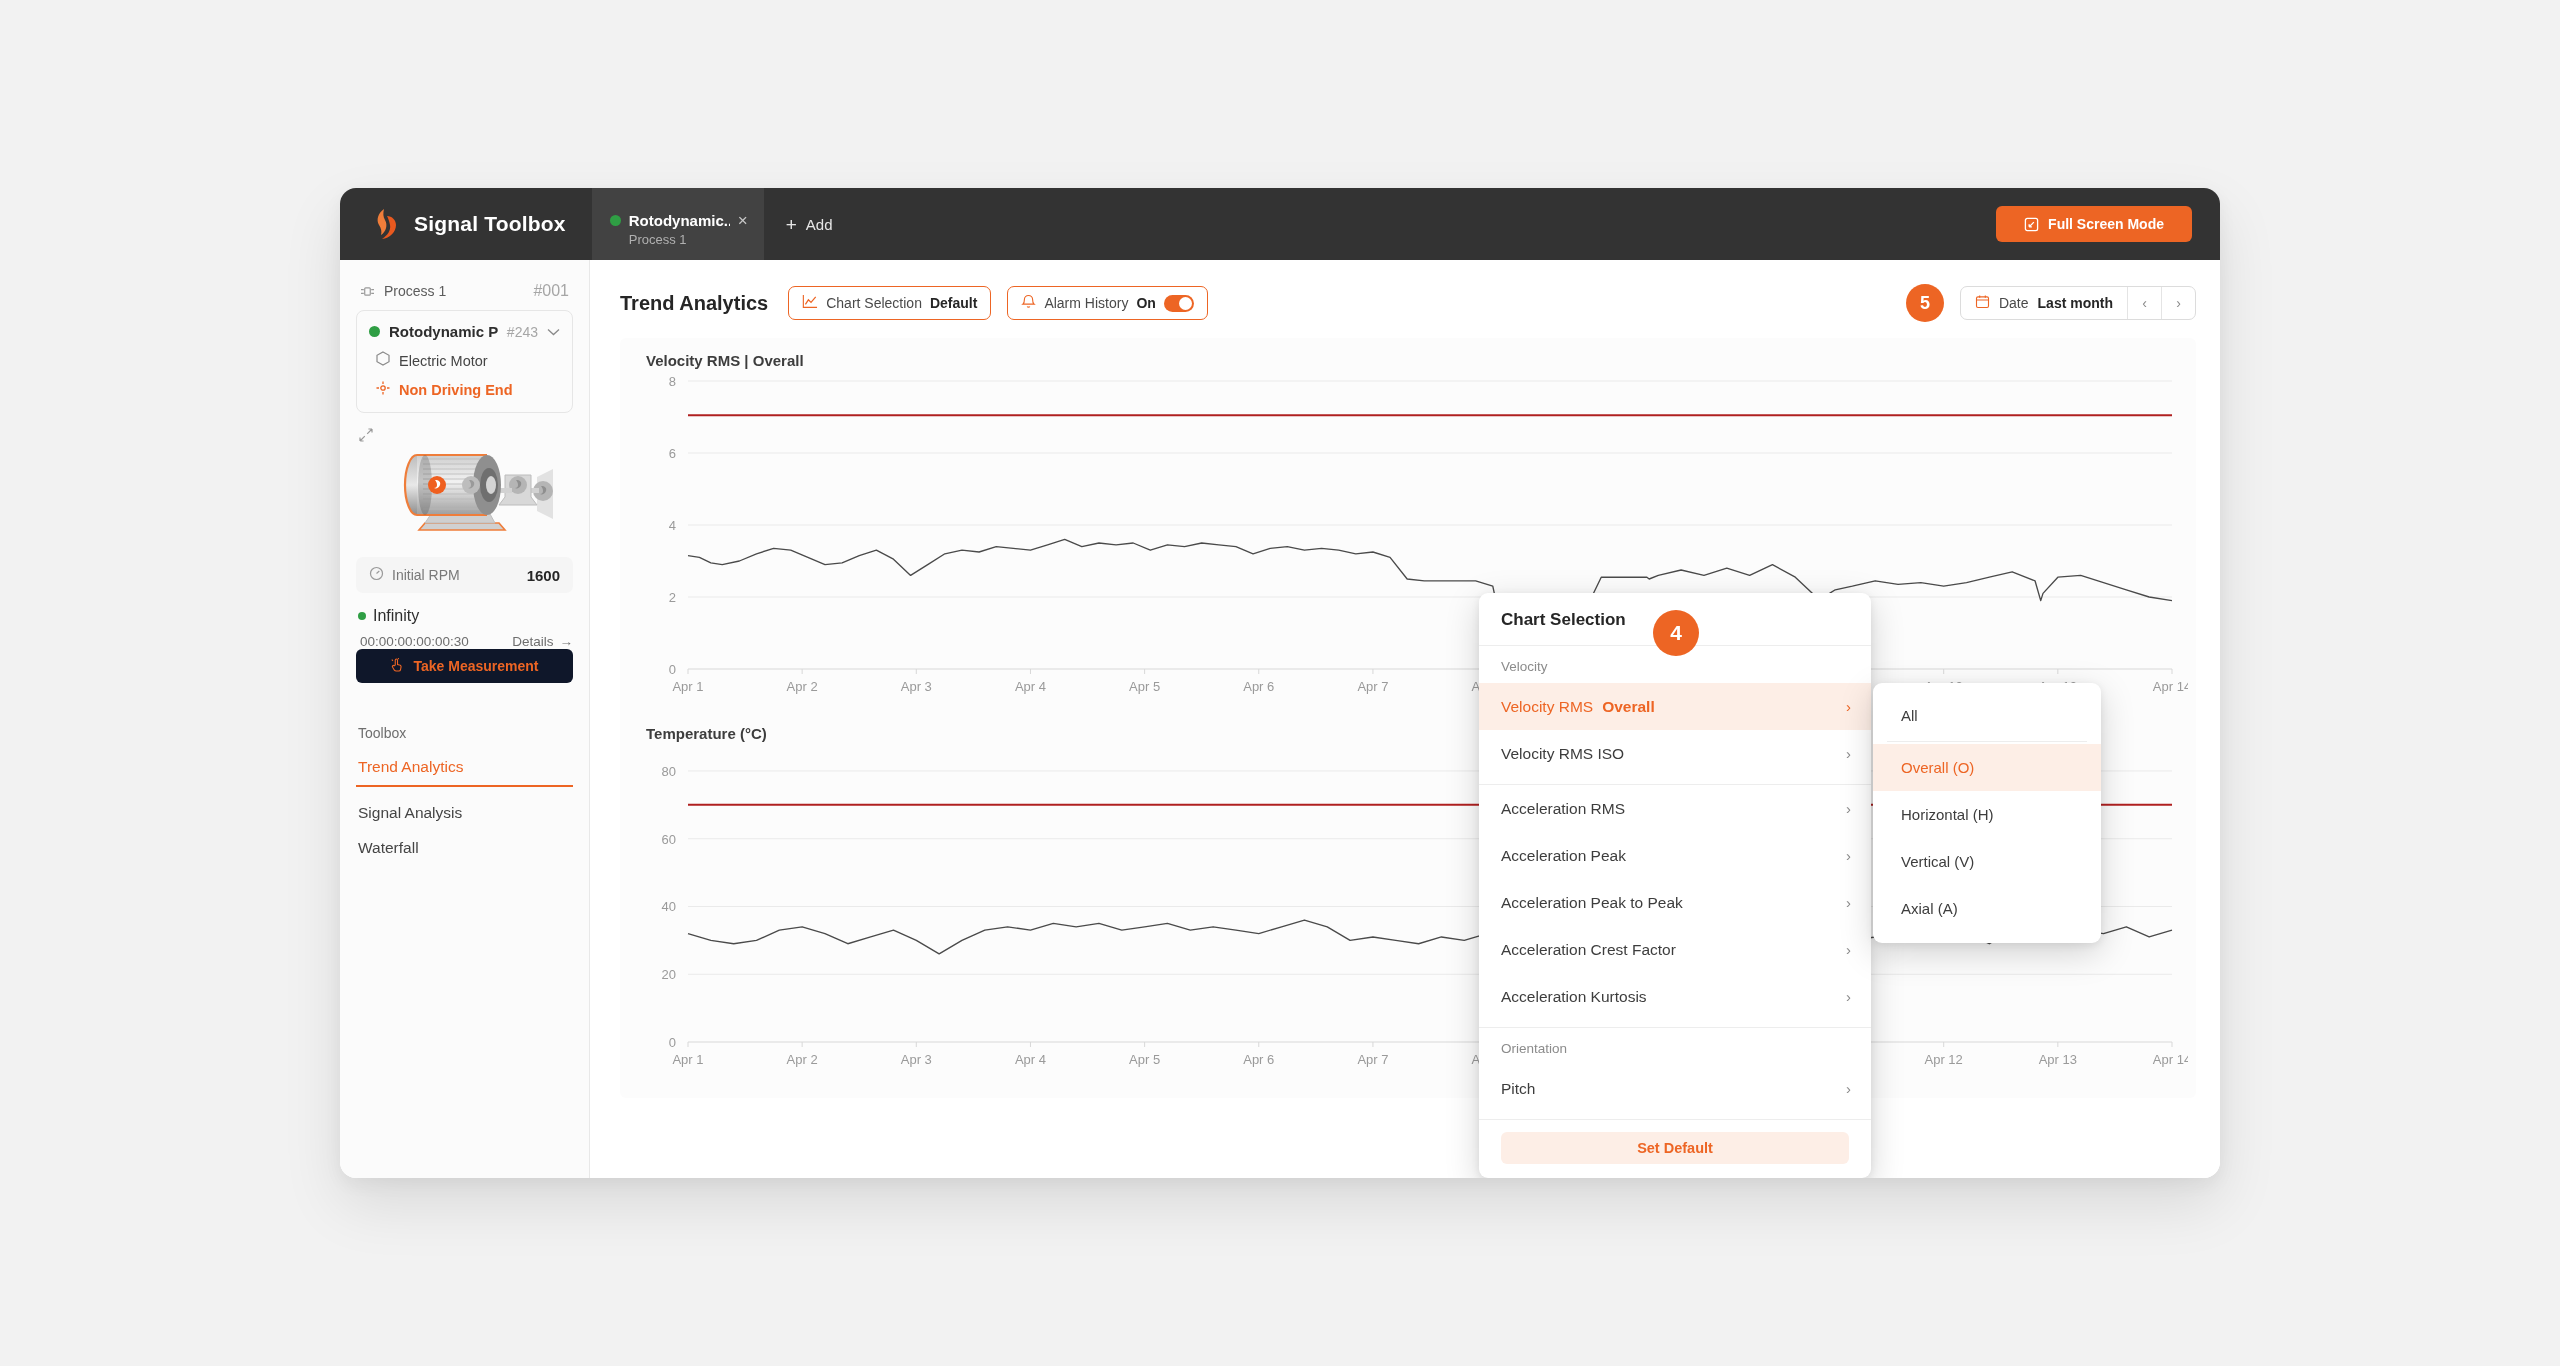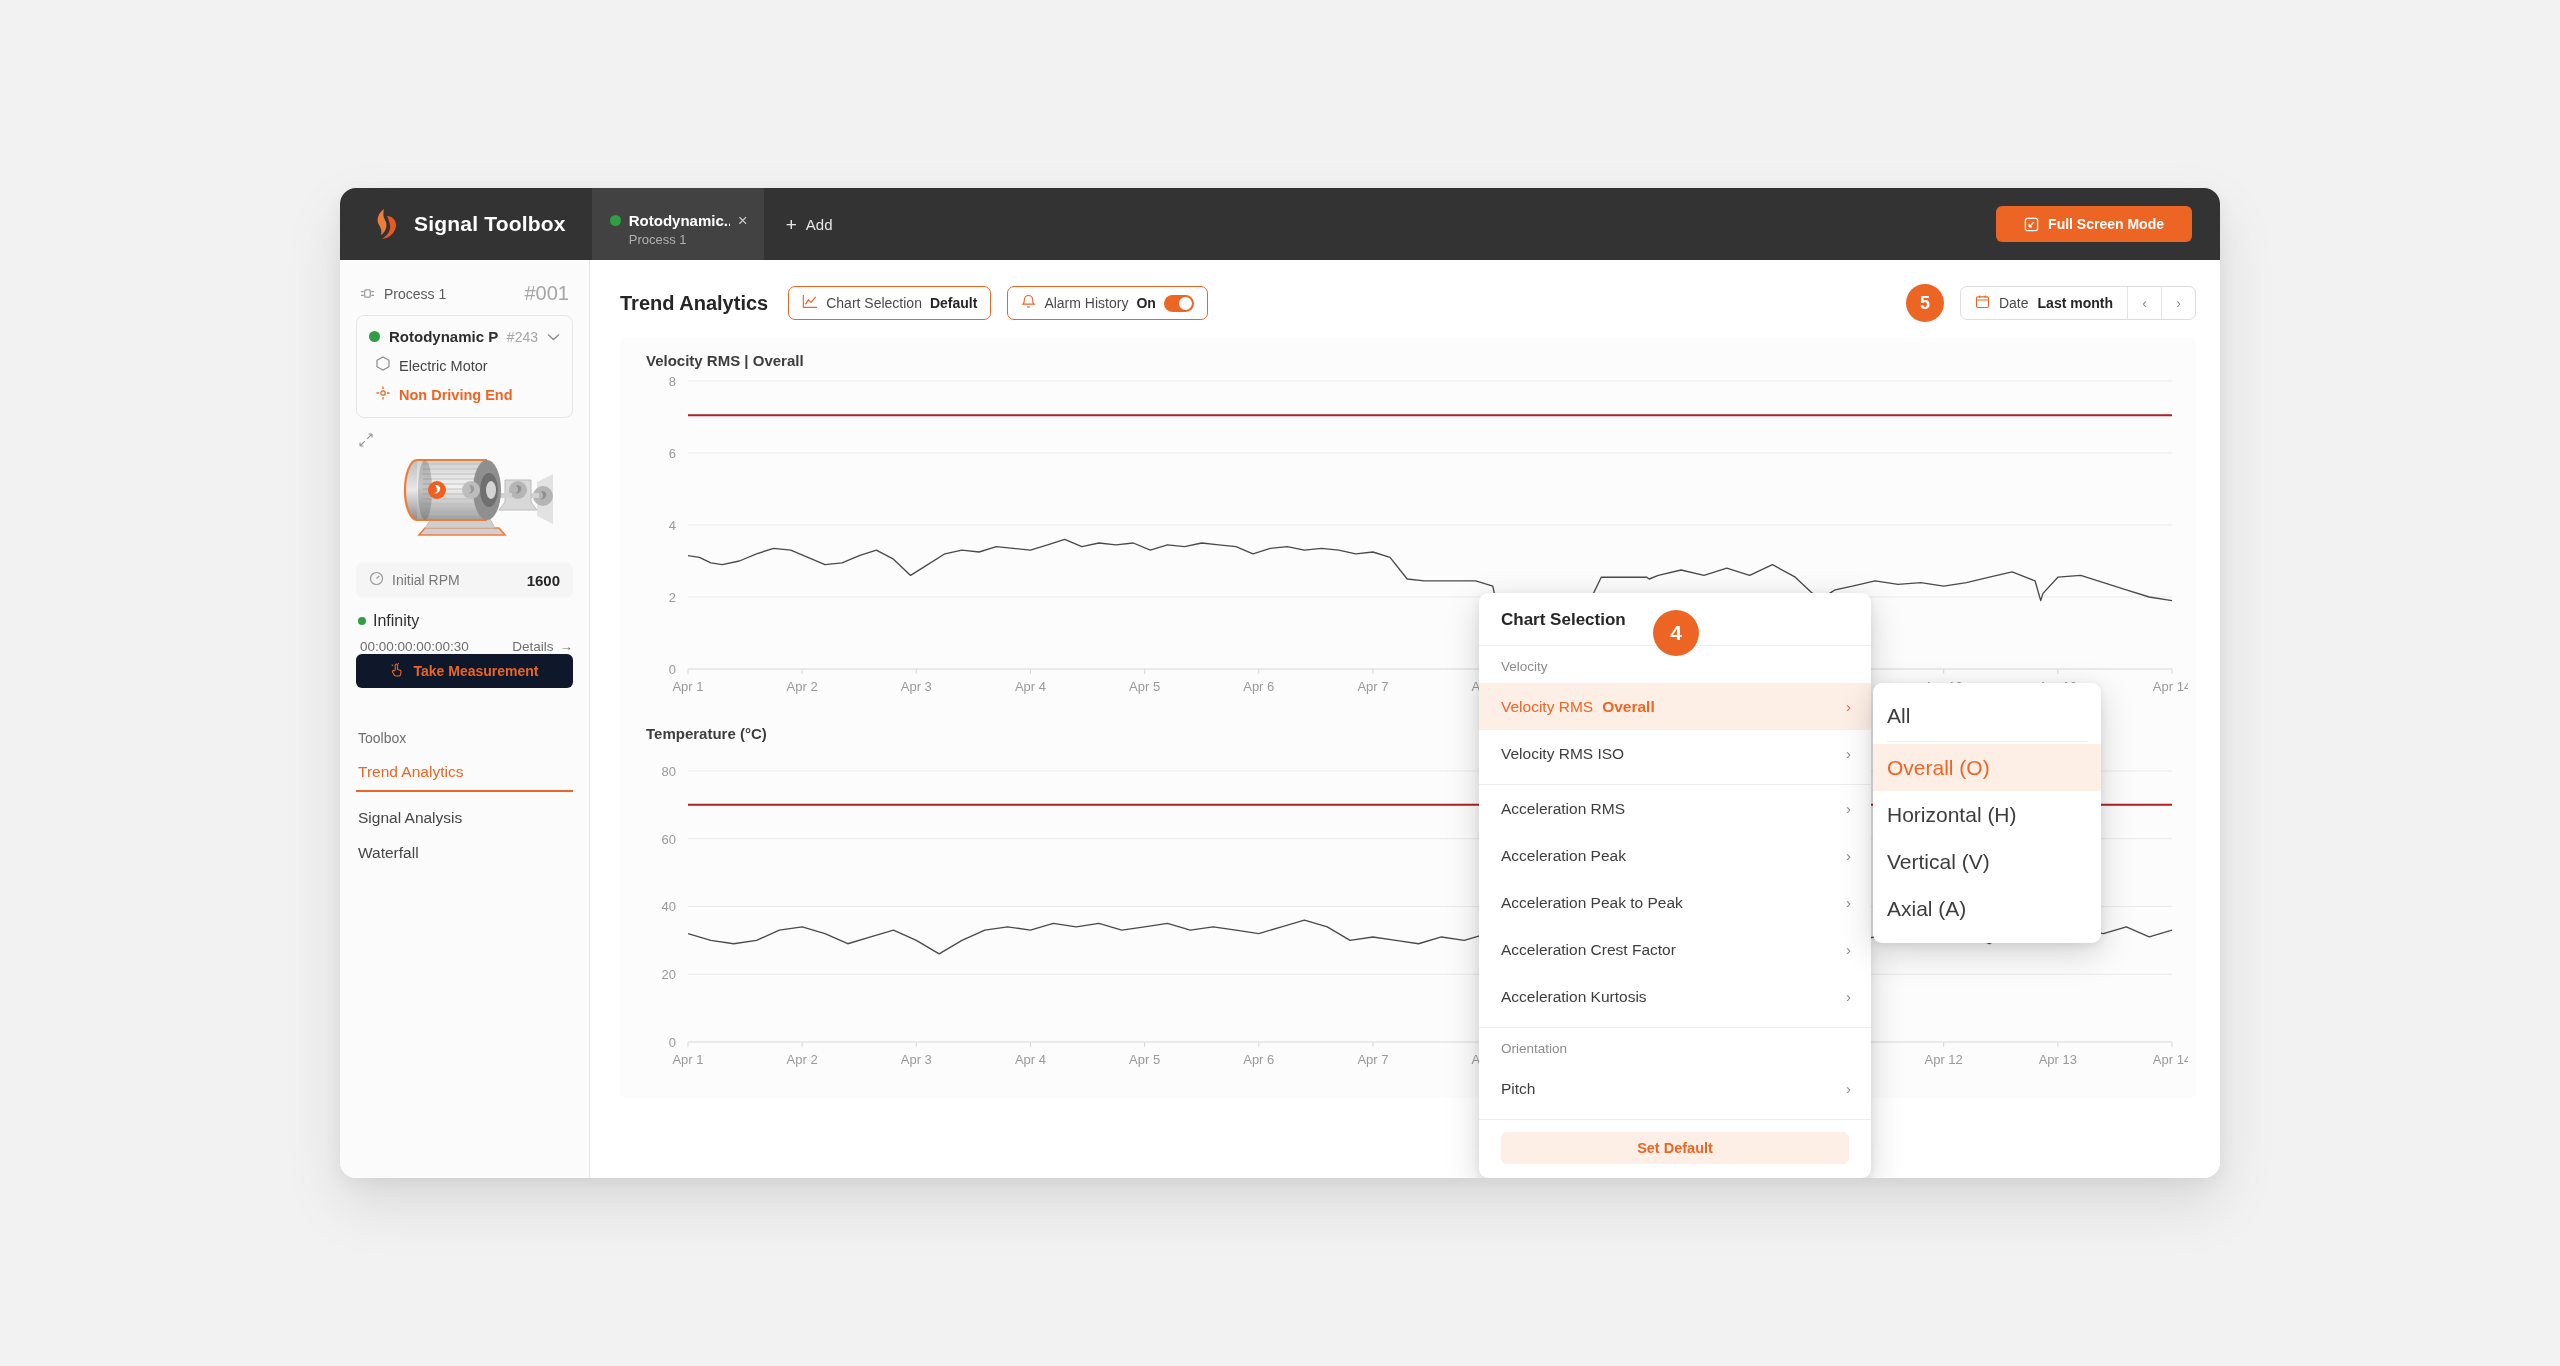--- a/index.html
+++ b/index.html
@@ -95,21 +95,21 @@
     background: #fbfbfb;
     border-right: 1px solid #e8e8e8;
     padding: 16px 16px 0 16px;
   }
   .proc-head {
     display: flex; align-items: center;
     padding: 6px 4px 10px 4px;
   }
   .proc-icon { margin-right: 9px; display: flex; }
   .proc-label { font-size: 14px; color: #5c5c5c; }
-  .proc-id { margin-left: auto; font-size: 20px; color: #a6a6a6; }
+  .proc-id { margin-left: auto; font-size: 16px; color: #a6a6a6; }
 
   .asset-card {
     border: 1px solid #e6e6e6;
     border-radius: 8px;
     padding: 12px 12px 13px 12px;
   }
   .asset-row-main { display: flex; align-items: center; gap: 9px; }
   .asset-dot {
     width: 11px; height: 11px; border-radius: 50%;
     background: #2f9e44; flex: none;
@@ -309,22 +309,22 @@
     left: 1283px; top: 423px;
     width: 228px;
     background: #ffffff;
     border-radius: 9px;
     box-shadow: 0 10px 34px rgba(0,0,0,0.17), 0 2px 8px rgba(0,0,0,0.08);
     z-index: 50;
     padding: 9px 0 11px 0;
   }
   .sub-item {
     height: 47px; display: flex; align-items: center;
-    padding: 0 14px;
-    font-size: 21px; color: #3d3d3d;
+    padding: 0 28px;
+    font-size: 15px; color: #3d3d3d;
     cursor: pointer;
   }
   .sub-item.selected { background: #fdeee6; color: #ed6524; }
   .sub-sep { height: 1px; background: #ededed; margin: 2px 14px; }
 </style>
 </head>
 <body>
 
 <div class="app-window">
 

